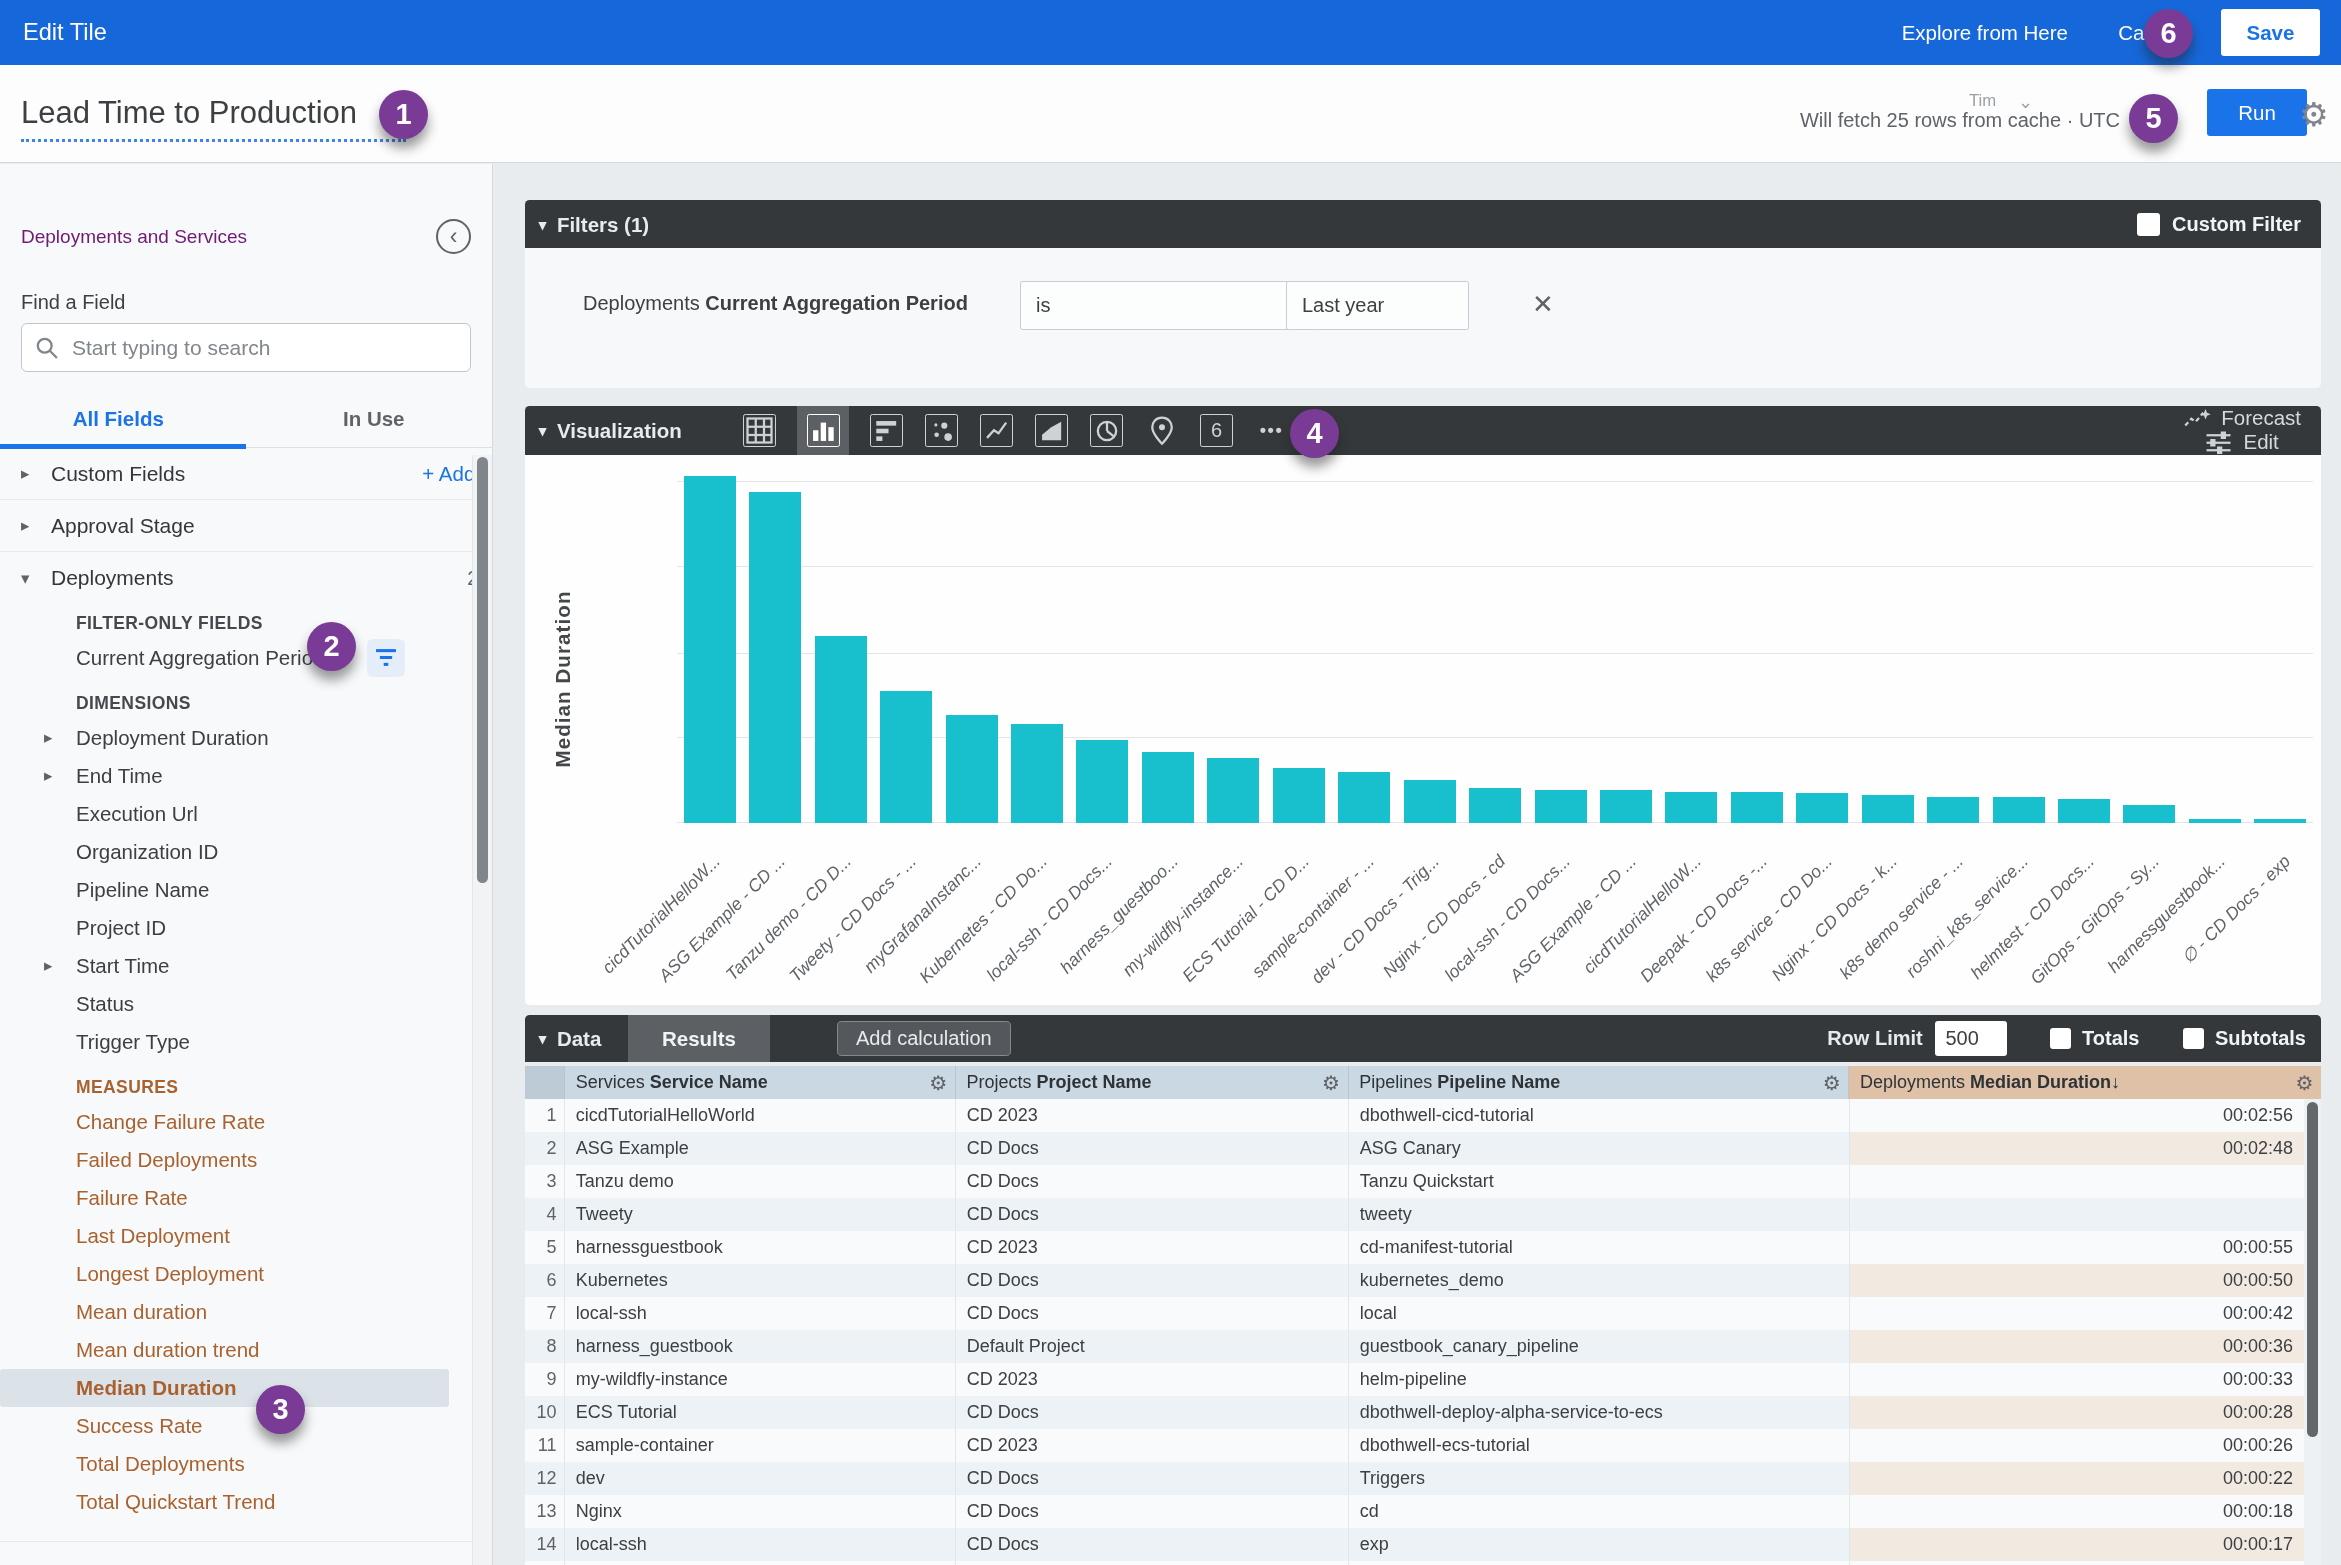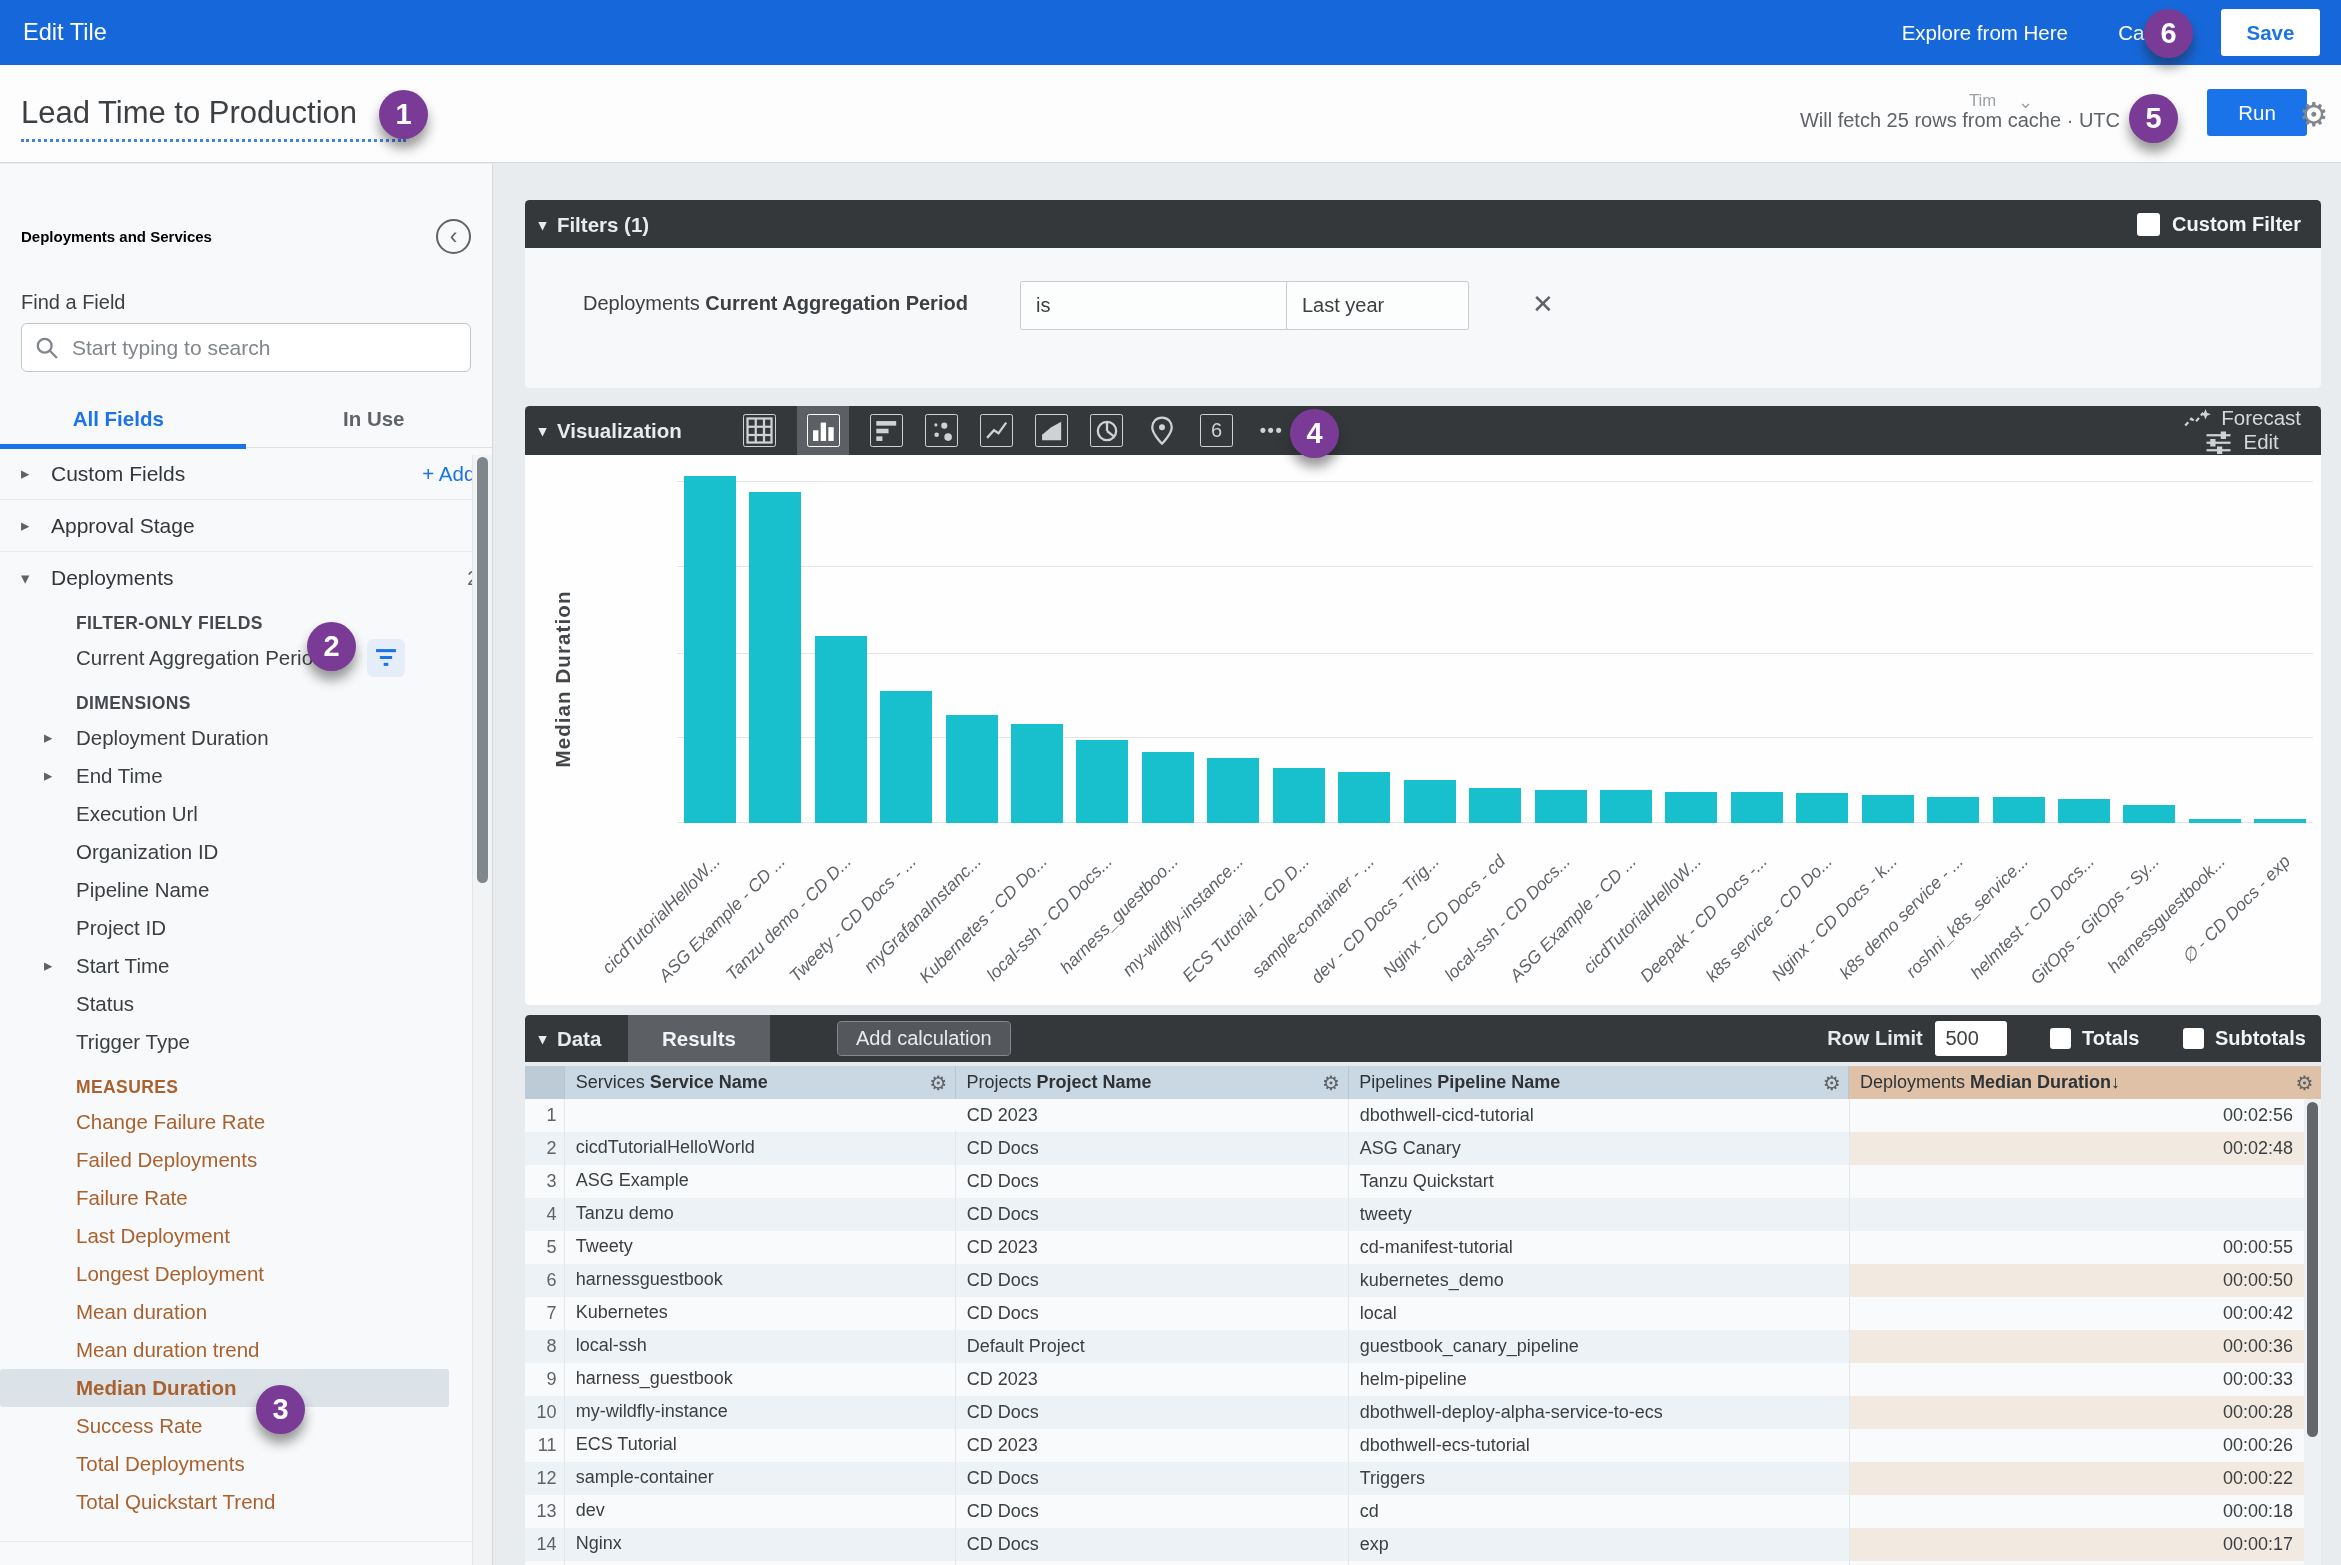--- a/index.html
+++ b/index.html
@@ -26,21 +26,21 @@
   .tz-chevron{position:absolute;left:2018px;top:26px;font-size:18px;color:#9aa0a6;}
   .run-btn{position:absolute;left:2207px;top:24px;width:100px;height:47px;background:#1a73e8;
     color:#fff;font-size:20.5px;font-weight:500;border:none;border-radius:3px;}
   .query-gear{position:absolute;left:2299px;top:30px;font-size:33px;color:#80868b;}
 
   
   .sidebar{position:absolute;left:0;top:164px;width:493px;bottom:0;background:#f8f9fa;
     border-right:1.5px solid #d7dadd;}
   .side-inner{padding:55px 0 0 0;}
   .side-head{display:flex;align-items:center;justify-content:space-between;padding:0 21px;height:35px;}
-  .side-title{font-size:15px;font-weight:bold;color:#000000;}
+  .side-title{font-size:19px;font-weight:normal;color:#701a75;}
   .collapse-btn{width:35px;height:35px;border:2.3px solid #5f6368;border-radius:50%;color:#5f6368;
     font-size:23px;display:flex;align-items:center;justify-content:center;background:transparent;}
   .find-label{margin:37px 21px 0;font-size:20px;height:20px;}
   .search-box{margin:12px 21px 0;height:49px;border:1.5px solid #c3c7ca;border-radius:6px;background:#fff;
     display:flex;align-items:center;padding:0 12px;}
   .search-box svg{flex:0 0 auto;}
   .search-input{border:none;outline:none;font-size:21px;margin-left:12px;width:365px;color:#3c4043;background:transparent;}
   .search-input::placeholder{color:#80868b;}
   .tabs{margin-top:32px;height:44px;display:flex;border-bottom:1.5px solid #dde1e4;position:relative;gap:19px;}
   .tab{flex:1;text-align:center;font-size:20.5px;font-weight:bold;line-height:30px;}
@@ -141,21 +141,21 @@
   .h-num{width:40px;background:#bccbd6;padding-left:0;}
   .h-serv{width:391px;} .h-proj{width:393px;} .h-pipe{width:501px;}
   .h-dur{width:472px;background:#dec1a7;border-right:none;}
   .hgear{margin-left:auto;margin-right:7.6px;font-size:20px;color:#5f6368;font-style:normal;}
   .tbody{position:relative;}
   .trow{display:flex;height:33px;background:#f8fafb;}
   .trow.even{background:#edf2f6;}
   .cell{display:flex;align-items:center;font-size:18px;color:#3c4043;border-right:1.5px solid #e4e7ea;
     padding-left:10.7px;height:100%;overflow:hidden;white-space:nowrap;}
   .c-num{width:40px;justify-content:flex-end;padding:0 7.6px 0 0;color:#5f6368;}
-  .c-serv{width:391px;margin-top:32px;} .c-proj{width:393px;} .c-pipe{width:501px;}
+  .c-serv{width:391px;} .c-proj{width:393px;} .c-pipe{width:501px;}
   .c-dur{width:455px;justify-content:flex-end;padding-right:12px;border-right:none;}
   .trow.even .c-dur{background:#f2eae1;}
   .tscroll{position:absolute;right:0;top:33px;bottom:0;width:16.7px;background:#eef1f3;}
   .tscroll-thumb{position:absolute;left:2.3px;top:3px;width:11.4px;height:335px;background:#63676b;border-radius:6px;}
 
   
   .badge{position:absolute;width:49px;height:49px;border-radius:50%;background:#7a3b96;color:#fff;
     font-size:29px;font-weight:bold;display:flex;align-items:center;justify-content:center;
     box-shadow:0 9px 12px rgba(30,30,30,.45);z-index:99;}
   .b1{left:379px;top:90px;} .b2{left:307px;top:622px;} .b3{left:256px;top:1385px;}

